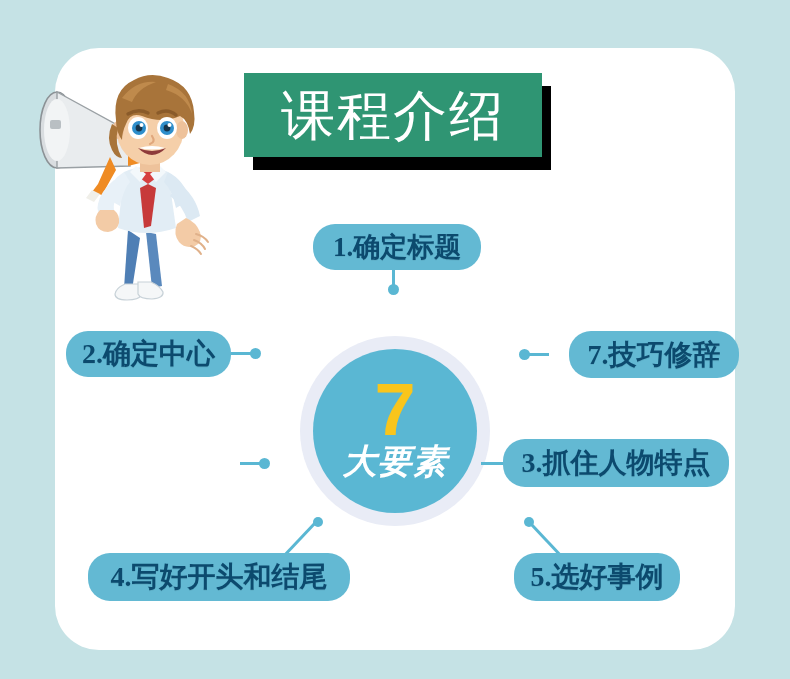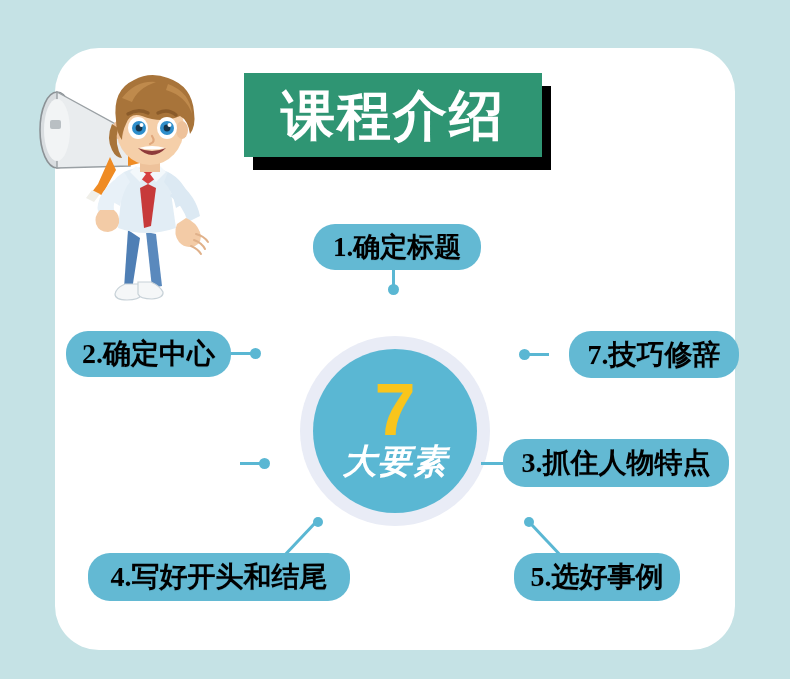--- a/index.html
+++ b/index.html
@@ -19,21 +19,21 @@
   .banner-wrap{position:absolute;left:244px;top:73px;width:298px;height:84px;}
   .banner-shadow{
     position:absolute;left:9px;top:13px;width:298px;height:84px;background:#000000;
   }
   .banner{
     position:absolute;left:0;top:0;width:298px;height:84px;background:#2f9573;
     display:flex;align-items:center;justify-content:center;
   }
   .banner-text{
     color:#ffffff;font-size:54px;line-height:1;letter-spacing:2px;
-    font-family:"Liberation Sans","DejaVu Sans",sans-serif;font-weight:700;
+    font-family:"Liberation Sans","DejaVu Sans",sans-serif;font-weight:400;
     white-space:nowrap;
   }
 
   
   .circle-outer{
     position:absolute;left:300px;top:336px;width:190px;height:190px;
     border-radius:50%;background:#e9ecf6;
   }
   .circle-inner{
     position:absolute;left:313px;top:349px;width:164px;height:164px;
@@ -47,21 +47,21 @@
   }
   .circle-label{
     color:#ffffff;font-size:34px;line-height:1;font-weight:bold;letter-spacing:1px;
     font-family:"Liberation Sans","DejaVu Sans",sans-serif;
     margin-top:4px;white-space:nowrap;font-style:italic;
   }
 
   
   .pill{
     position:absolute;background:#63b9d3;border-radius:22px;
-    color:#000000;font-weight:bold;white-space:nowrap;
+    color:#0c4a6e;font-weight:bold;white-space:nowrap;
     display:flex;align-items:center;justify-content:center;
     font-family:"Liberation Serif","DejaVu Serif",serif;
     text-shadow:0 1px 0 rgba(0,0,0,0.06);
   }
 
   .p1{left:313px;top:224px;width:168px;height:46px;font-size:27px;}
   .p2{left:66px;top:331px;width:165px;height:46px;font-size:28px;}
   .p3{left:77px;top:440px;width:163px;height:47px;font-size:27px;}
   .p4{left:88px;top:553px;width:262px;height:48px;font-size:28px;}
   .p5{left:514px;top:553px;width:166px;height:48px;font-size:28px;}

